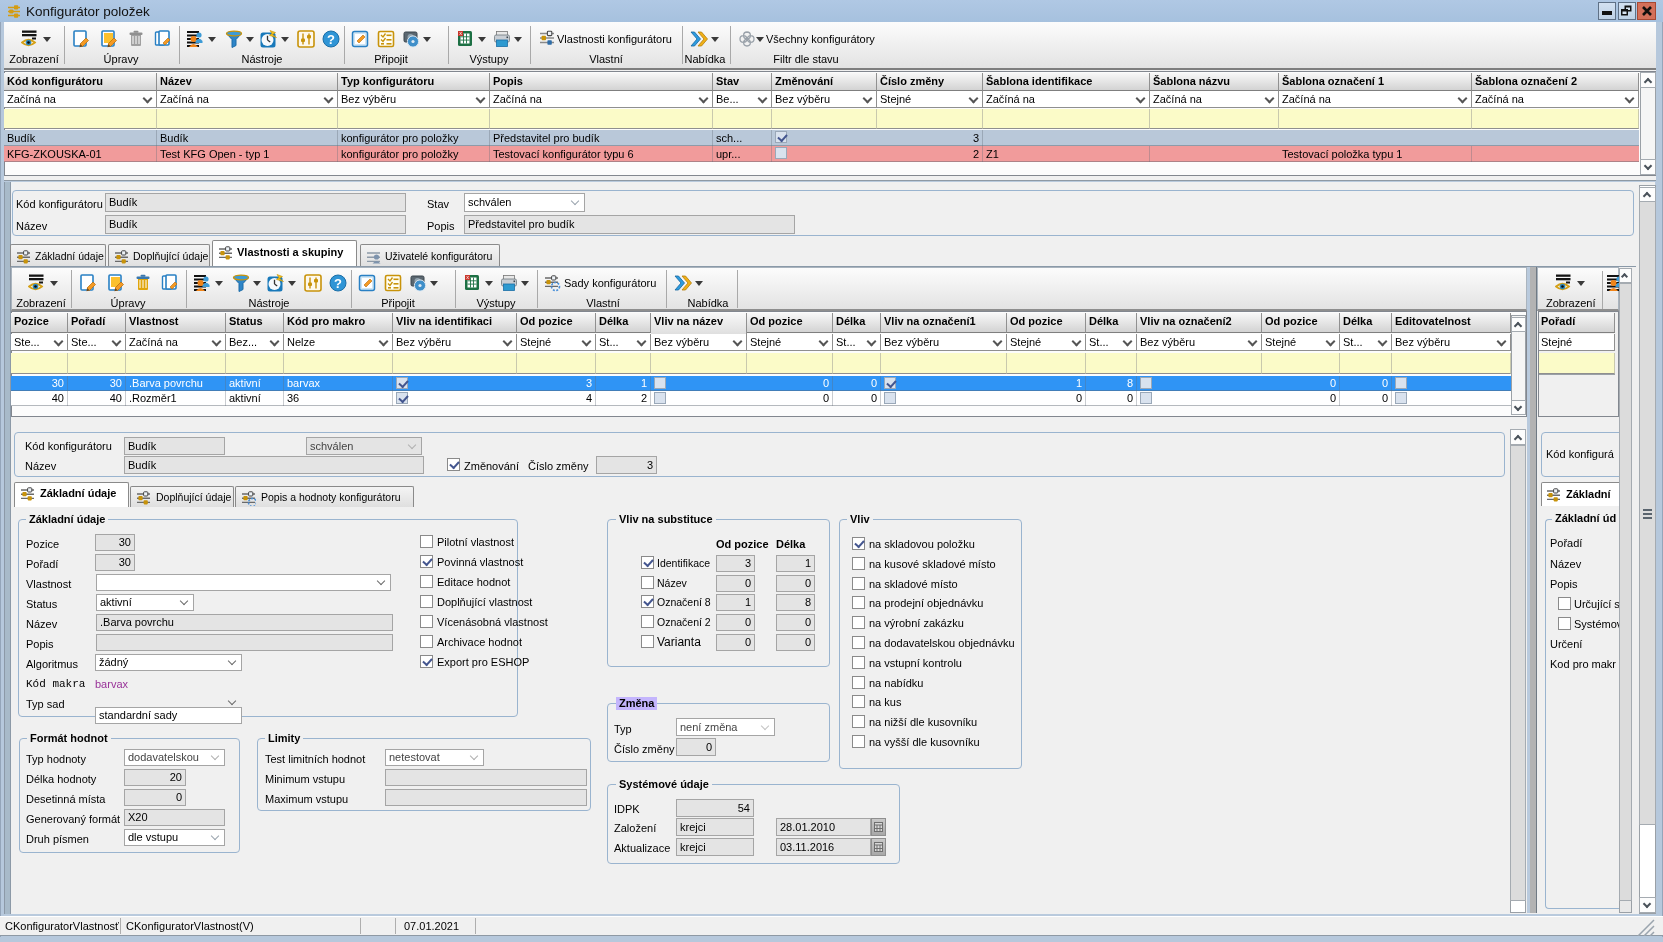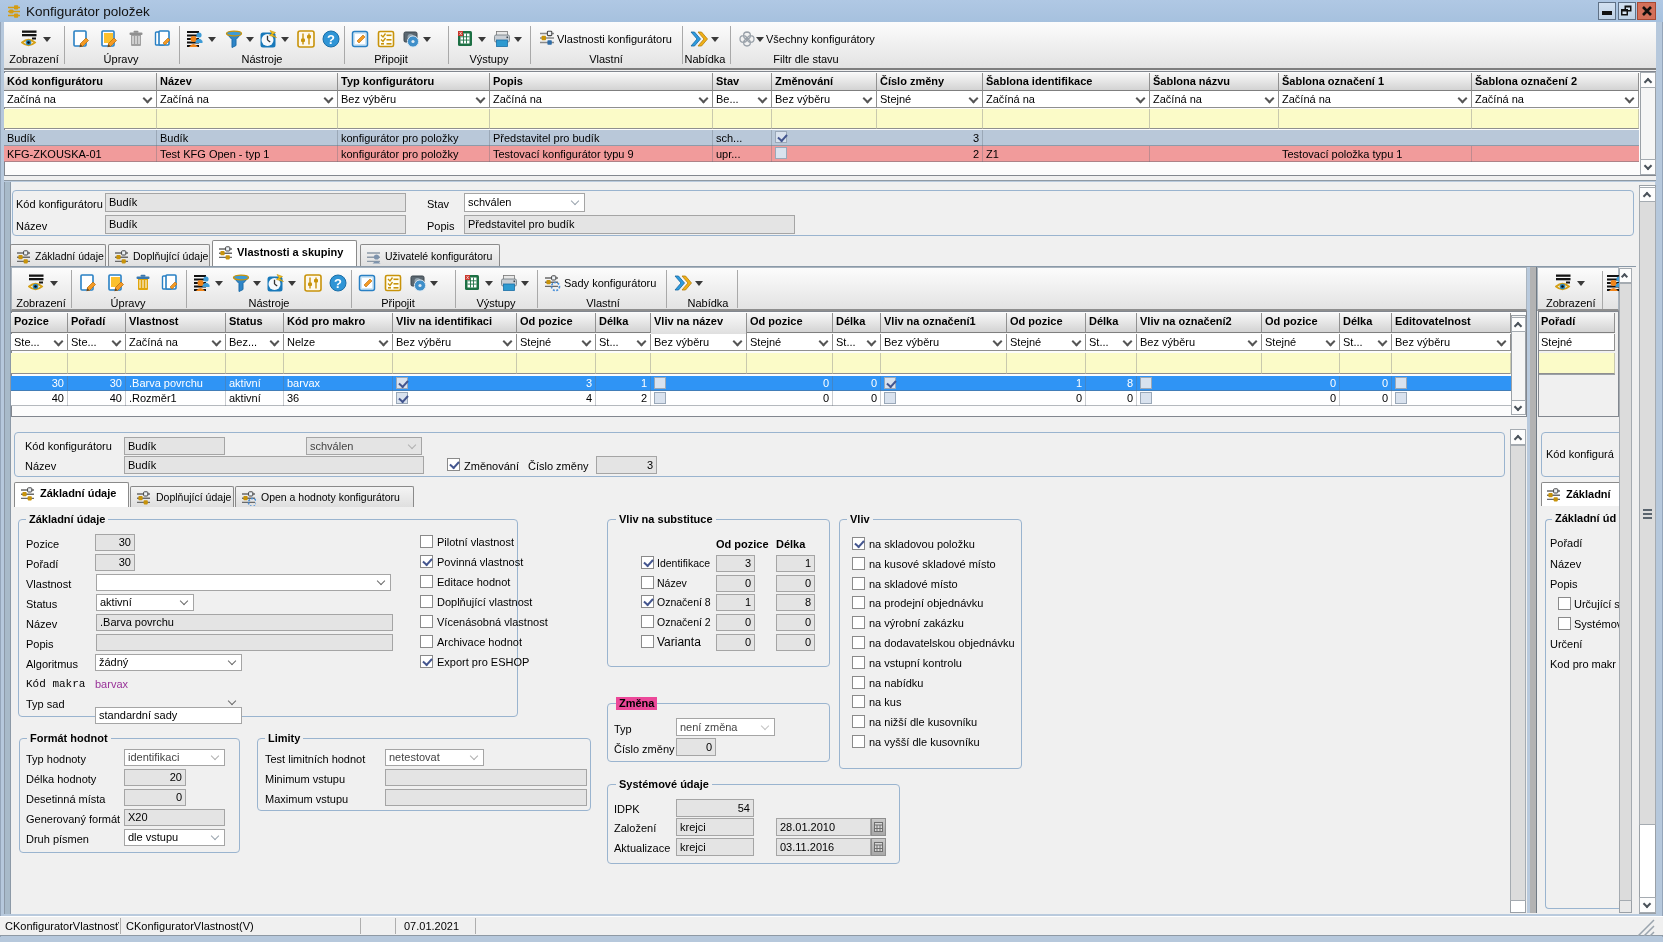--- a/index.html
+++ b/index.html
@@ -247,21 +247,21 @@
 <div class="dc " style="left:157px;width:181px;top:130px;height:16px;position:absolute;line-height:14px;color:#000">Budík</div>
 <div class="dc " style="left:338px;width:152px;top:130px;height:16px;position:absolute;line-height:14px;color:#000">konfigurátor pro položky</div>
 <div class="dc " style="left:490px;width:223px;top:130px;height:16px;position:absolute;line-height:14px;color:#000">Představitel pro budík</div>
 <div class="dc " style="left:713px;width:59px;top:130px;height:16px;position:absolute;line-height:14px;color:#000">sch...</div>
 <div class="cb ck" style="left:775px;top:131px;width:12px;height:12px;background:#d9e2ee;border-color:#9aa8b8"></div>
 <div class="dc num" style="left:877px;width:106px;top:130px;height:16px;position:absolute;line-height:14px;color:#000">3</div>
 <div class="ab" style="left:4px;top:146px;width:1635px;height:16px;background:#f19b9b;border-bottom:1px solid rgba(90,100,110,.45)"></div>
 <div class="dc " style="left:4px;width:153px;top:146px;height:16px;position:absolute;line-height:14px;color:#000">KFG-ZKOUSKA-01</div>
 <div class="dc " style="left:157px;width:181px;top:146px;height:16px;position:absolute;line-height:14px;color:#000">Test KFG Open - typ 1</div>
 <div class="dc " style="left:338px;width:152px;top:146px;height:16px;position:absolute;line-height:14px;color:#000">konfigurátor pro položky</div>
-<div class="dc " style="left:490px;width:223px;top:146px;height:16px;position:absolute;line-height:14px;color:#000">Testovací konfigurátor typu 9</div>
+<div class="dc " style="left:490px;width:223px;top:146px;height:16px;position:absolute;line-height:14px;color:#000">Testovací konfigurátor typu 6</div>
 <div class="dc " style="left:713px;width:59px;top:146px;height:16px;position:absolute;line-height:14px;color:#000">upr...</div>
 <div class="cb" style="left:775px;top:147px;width:12px;height:12px;background:#d9e2ee;border-color:#9aa8b8"></div>
 <div class="dc num" style="left:877px;width:106px;top:146px;height:16px;position:absolute;line-height:14px;color:#000">2</div>
 <div class="dc " style="left:983px;width:167px;top:146px;height:16px;position:absolute;line-height:14px;color:#000">Z1</div>
 <div class="dc " style="left:1279px;width:193px;top:146px;height:16px;position:absolute;line-height:14px;color:#000">Testovací položka typu 1</div>
 <div class="sbv" style="left:1640px;top:72px;width:16px;height:103px"></div>
 <div class="sbtn" style="left:1640px;top:72px;width:16px;height:16px"></div>
 <div class="carr" style="left:1645px;top:79px;transform:rotate(-135deg)"></div>
 <div class="sbtn" style="left:1640px;top:159px;width:16px;height:16px"></div>
 <div class="carr" style="left:1645px;top:163px;transform:rotate(45deg)"></div>
@@ -654,21 +654,21 @@
       <rect x="7.6" y="10.2" width="4.2" height="4.2" rx="0.8" fill="#c8930a"></rect>
     </svg>
 <div class="lbl " style="left:156px;top:491px;font-size:10.5px">Doplňující údaje</div>
 <div class="tab" style="left:235px;top:486px;width:179px;height:21px"></div>
 <svg class="ab" style="left:241px;top:490px" width="15" height="16" viewBox="0 0 15 16">
       <path d="M1 4 H14 M1 8.2 H14 M1 12.4 H14" stroke="#6a6a6a" stroke-width="1.4"></path>
       <rect x="7.6" y="1.8" width="4.2" height="4.2" rx="0.8" fill="#eef3f8" stroke="#444" stroke-width="1"></rect>
       <rect x="2.4" y="6" width="4.2" height="4.2" rx="0.8" fill="#c8930a"></rect>
       <circle cx="11.5" cy="12.5" r="4" fill="none" stroke="#4a90d9" stroke-width="1.6" stroke-dasharray="2 1.4"></circle>
     </svg>
-<div class="lbl " style="left:261px;top:491px;font-size:10.5px">Open a hodnoty konfigurátoru</div>
+<div class="lbl " style="left:261px;top:491px;font-size:10.5px">Popis a hodnoty konfigurátoru</div>
 <div class="gb" style="left:18px;top:519px;width:500px;height:198px"></div>
 <div class="lbl b" style="left:26px;top:513px;background:#f0f0f0;padding:0 3px">Základní údaje</div>
 <div class="lbl " style="left:26px;top:538px;">Pozice</div>
 <div class="lbl " style="left:26px;top:558px;">Pořadí</div>
 <div class="lbl " style="left:26px;top:578px;">Vlastnost</div>
 <div class="lbl " style="left:26px;top:598px;">Status</div>
 <div class="lbl " style="left:26px;top:618px;">Název</div>
 <div class="lbl " style="left:26px;top:638px;">Popis</div>
 <div class="lbl " style="left:26px;top:658px;">Algoritmus</div>
 <div class="lbl " style="left:26px;top:678px;font-family:Liberation Mono, monospace;">Kód makra</div>
@@ -696,21 +696,21 @@
 <div class="lbl " style="left:437px;top:596px;">Doplňující vlastnost</div>
 <div class="cb" style="left:420px;top:615px;width:13px;height:13px"></div>
 <div class="lbl " style="left:437px;top:616px;">Vícenásobná vlastnost</div>
 <div class="cb" style="left:420px;top:635px;width:13px;height:13px"></div>
 <div class="lbl " style="left:437px;top:636px;">Archivace hodnot</div>
 <div class="cb ck" style="left:420px;top:655px;width:13px;height:13px"></div>
 <div class="lbl " style="left:437px;top:656px;">Export pro ESHOP</div>
 <div class="gb" style="left:19px;top:738px;width:221px;height:115px"></div>
 <div class="lbl b" style="left:27px;top:732px;background:#f0f0f0;padding:0 3px">Formát hodnot</div>
 <div class="lbl " style="left:26px;top:753px;">Typ hodnoty</div>
-<div class="fld fw" style="left:124px;top:749px;width:101px;height:17px;line-height:15px;color:#444;">identifikaci</div>
+<div class="fld fw" style="left:124px;top:749px;width:101px;height:17px;line-height:15px;color:#444;">dodavatelskou</div>
 <div class="chev" style="left:212px;top:753px;width:6px;height:6px;border-width:1.6px;border-color:#b0b0b0"></div>
 <div class="lbl " style="left:26px;top:773px;">Délka hodnoty</div>
 <div class="fld" style="left:124px;top:769px;width:62px;height:17px;line-height:15px;text-align:right;">20</div>
 <div class="lbl " style="left:26px;top:793px;">Desetinná místa</div>
 <div class="fld" style="left:124px;top:789px;width:62px;height:17px;line-height:15px;text-align:right;">0</div>
 <div class="lbl " style="left:26px;top:813px;">Generovaný formát</div>
 <div class="fld" style="left:124px;top:809px;width:101px;height:17px;line-height:15px;">X20</div>
 <div class="lbl " style="left:26px;top:833px;">Druh písmen</div>
 <div class="fld fw" style="left:124px;top:829px;width:101px;height:17px;line-height:15px;">dle vstupu</div>
 <div class="chev" style="left:212px;top:833px;width:6px;height:6px;border-width:1.6px;border-color:#9aa4ae"></div>
@@ -741,21 +741,21 @@
 <div class="fld" style="left:776px;top:594px;width:39px;height:17px;line-height:15px;text-align:right;">8</div>
 <div class="cb" style="left:641px;top:615px;width:13px;height:13px"></div>
 <div class="lbl " style="left:657px;top:616px;font-size:10.5px">Označení 2</div>
 <div class="fld" style="left:716px;top:614px;width:39px;height:17px;line-height:15px;text-align:right;">0</div>
 <div class="fld" style="left:776px;top:614px;width:39px;height:17px;line-height:15px;text-align:right;">0</div>
 <div class="cb" style="left:641px;top:635px;width:13px;height:13px"></div>
 <div class="lbl " style="left:657px;top:636px;font-size:12px">Varianta</div>
 <div class="fld" style="left:716px;top:634px;width:39px;height:17px;line-height:15px;text-align:right;">0</div>
 <div class="fld" style="left:776px;top:634px;width:39px;height:17px;line-height:15px;text-align:right;">0</div>
 <div class="gb" style="left:607px;top:703px;width:223px;height:59px"></div>
-<div class="lbl b" style="left:616px;top:697px;background:#ec4899;padding:0 3px">Změna</div>
+<div class="lbl b" style="left:616px;top:697px;background:#c4b5fd;padding:0 3px">Změna</div>
 <div class="lbl " style="left:614px;top:723px;">Typ</div>
 <div class="fld fw" style="left:676px;top:718px;width:99px;height:18px;line-height:16px;color:#444;">není změna</div>
 <div class="chev" style="left:762px;top:723px;width:6px;height:6px;border-width:1.6px;border-color:#c4c4c4"></div>
 <div class="lbl " style="left:614px;top:743px;">Číslo změny</div>
 <div class="fld" style="left:676px;top:738px;width:40px;height:18px;line-height:16px;text-align:right;">0</div>
 <div class="gb" style="left:607px;top:784px;width:293px;height:80px"></div>
 <div class="lbl b" style="left:616px;top:778px;background:#f0f0f0;padding:0 3px">Systémové údaje</div>
 <div class="lbl " style="left:614px;top:803px;">IDPK</div>
 <div class="fld" style="left:676px;top:799px;width:78px;height:18px;line-height:16px;text-align:right;">54</div>
 <div class="lbl " style="left:614px;top:822px;">Založení</div>

